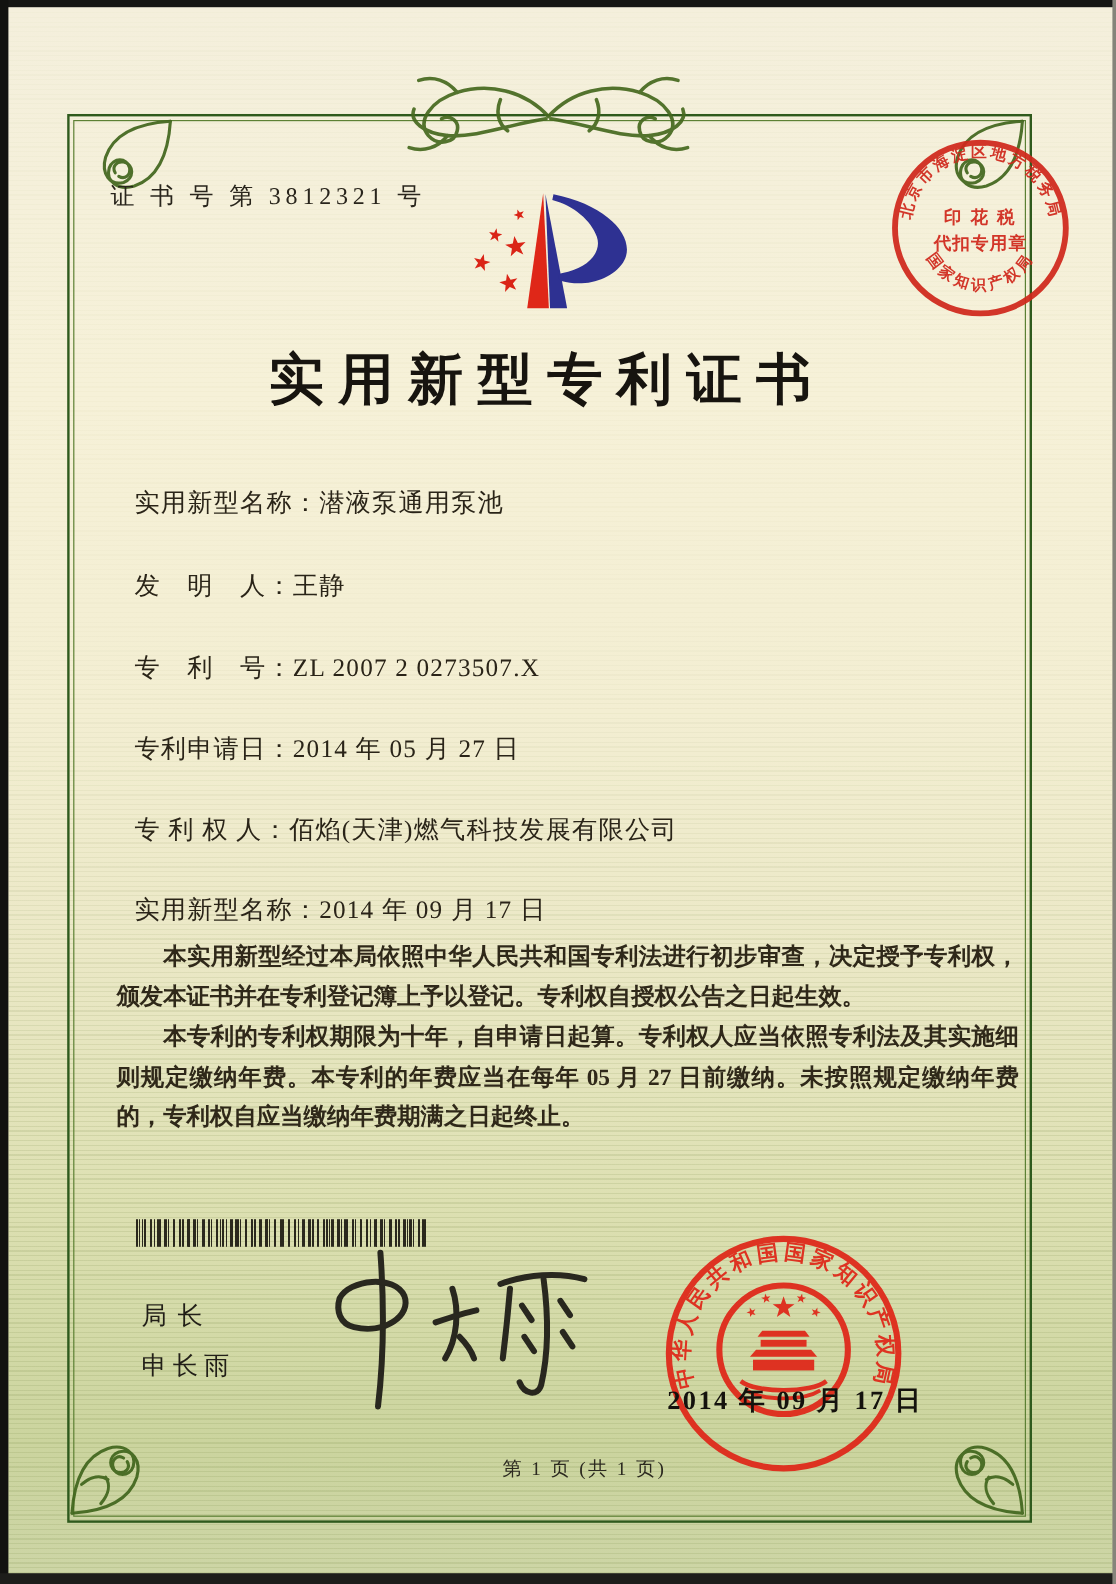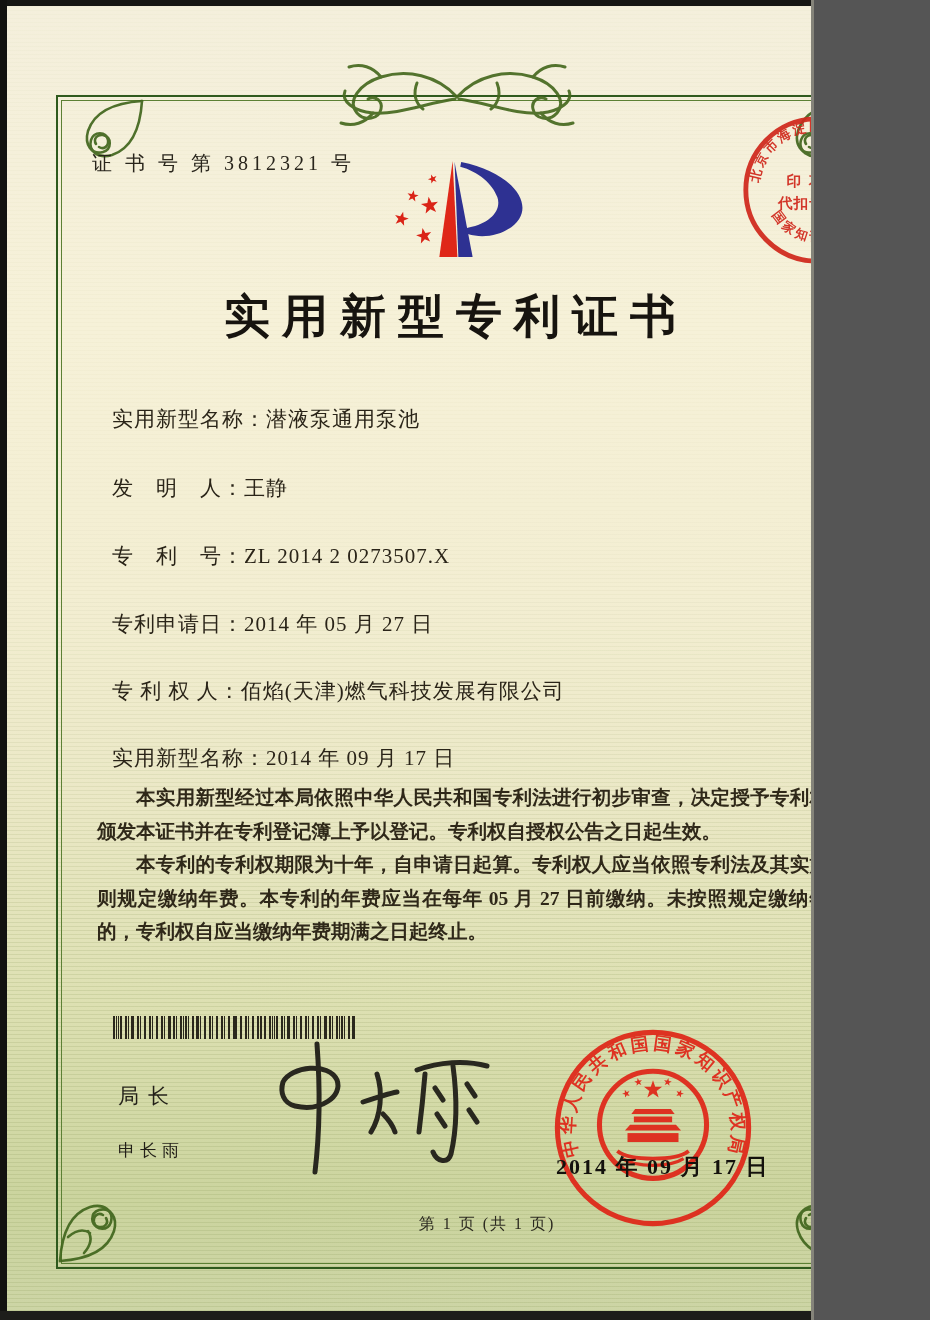--- a/index.html
+++ b/index.html
@@ -1,16 +1,16 @@
 <!DOCTYPE html>
 <html><head>
 <meta charset="utf-8">
 <style>
   html,body{margin:0;padding:0;background:#555;}
-  .page{position:relative;width:814px;height:1320px;overflow:hidden;
+  .page{position:relative;width:930px;height:1320px;overflow:hidden;
     font-family:"Liberation Serif","DejaVu Serif",serif;
     background:linear-gradient(180deg,#f4efdc 0%,#f6f1d8 25%,#f3eed2 45%,#ebe8c6 60%,#dde0b2 76%,#cbd49e 91%,#cdd5a6 100%);}
   
   .edge-top{position:absolute;left:0;top:0;width:100%;height:6px;background:#161614;z-index:9;}
   .edge-left{position:absolute;left:0;top:0;width:7px;height:100%;background:#121210;z-index:9;}
   .edge-bottom{position:absolute;left:0;bottom:0;width:100%;height:9px;background:#1d1d1a;z-index:9;}
   .edge-right{position:absolute;right:0;top:0;width:3px;height:100%;background:#85847a;z-index:9;}
   
   .texture{position:absolute;left:7px;top:6px;right:3px;bottom:9px;z-index:1;pointer-events:none;
     background:repeating-linear-gradient(0deg,rgba(108,128,58,.14) 0 1px,rgba(0,0,0,0) 1px 4px);
@@ -33,21 +33,21 @@
     font-size:46px;font-weight:bold;letter-spacing:12px;color:#17140f;z-index:4;font-family:Liberation Serif, serif;}
   .field-row{position:absolute;left:112px;font-size:21px;color:#2a2418;letter-spacing:1px;white-space:nowrap;z-index:4;}
   .f0{top:405px;} .f1{top:474px;} .f2{top:542px;} .f3{top:610px;} .f4{top:677px;} .f5{top:744px;}
   .paras{position:absolute;left:97px;top:781px;width:752px;z-index:4;}
   .paras p{margin:0;text-indent:2em;text-align:justify;font-size:19.5px;line-height:33.5px;color:#2f2819;font-weight:bold;}
   .barcode{position:absolute;left:113px;top:1016px;width:242px;height:23px;z-index:4;opacity:.9;
     background:
       repeating-linear-gradient(90deg,#18150e 0 2px,rgba(0,0,0,0) 2px 3px,#18150e 3px 4px,rgba(0,0,0,0) 4px 7px,#18150e 7px 9px,rgba(0,0,0,0) 9px 12px),
       repeating-linear-gradient(90deg,rgba(0,0,0,0) 0 5px,#18150e 5px 6px,rgba(0,0,0,0) 6px 13px);}
   .comm-title{position:absolute;left:118px;top:1082px;font-size:21px;letter-spacing:9px;color:#221f18;z-index:4;}
-  .comm-name{position:absolute;left:118px;top:1124px;font-size:17px;letter-spacing:5px;color:#221f18;z-index:4;margin-top:15px;}
+  .comm-name{position:absolute;left:118px;top:1124px;font-size:21px;letter-spacing:5px;color:#221f18;z-index:4;}
   .signature{position:absolute;left:225px;top:1040px;width:270px;height:135px;z-index:4;}
   .office-seal{position:absolute;left:551px;top:1026px;width:204px;height:204px;z-index:5;opacity:.95;}
   .seal-date{position:absolute;left:556px;top:1152px;font-size:22px;font-weight:600;letter-spacing:2px;color:#14120d;z-index:6;white-space:nowrap;}
   .tax-stamp{position:absolute;left:739px;top:112px;width:156px;height:156px;z-index:5;opacity:.93;}
   .footer{position:absolute;left:56px;top:1214px;width:800px;text-align:center;font-size:16px;letter-spacing:2px;color:#2c2a20;z-index:4;padding-left:31px;}
 </style>
 </head>
 <body>
 
 <div class="page">
@@ -112,21 +112,21 @@
     </g>
     <polygon points="87,3 92,104 73,104" fill="#df2718"></polygon>
     <polygon points="89,4 108,104 93,104" fill="#2e3192"></polygon>
     <path d="M96,4 C146,14 170,44 157,64 C147,79 123,86 103,80 C99,78 99,74 104,73 C126,69 139,55 134,41 C129,27 114,14 95,9 Z" fill="#2e3192"></path>
   </svg>
 
   <h1 class="title">实用新型专利证书</h1>
 
   <div class="field-row f1"><span>发　明　人：</span><span>王静</span></div>
   <div class="field-row f0"><span>实用新型名称：</span><span>潜液泵通用泵池</span></div>
-  <div class="field-row f2"><span>专　利　号：</span><span>ZL 2014 2 0273507.X</span></div>
+  <div class="field-row f2"><span>专　利　号：</span><span>ZL 2007 2 0273507.X</span></div>
   <div class="field-row f3"><span>专利申请日：</span><span>2014 年 05 月 27 日</span></div>
   <div class="field-row f4"><span>专 利 权 人：</span><span>佰焰(天津)燃气科技发展有限公司</span></div>
   <div class="field-row f5"><span>实用新型名称：</span><span>2014 年 09 月 17 日</span></div>
 
   <div class="paras">
     <p>本实用新型经过本局依照中华人民共和国专利法进行初步审查，决定授予专利权，颁发本证书并在专利登记簿上予以登记。专利权自授权公告之日起生效。</p>
     <p>本专利的专利权期限为十年，自申请日起算。专利权人应当依照专利法及其实施细则规定缴纳年费。本专利的年费应当在每年 05 月 27 日前缴纳。未按照规定缴纳年费的，专利权自应当缴纳年费期满之日起终止。</p>
   </div>
 
   <div class="barcode"></div>

